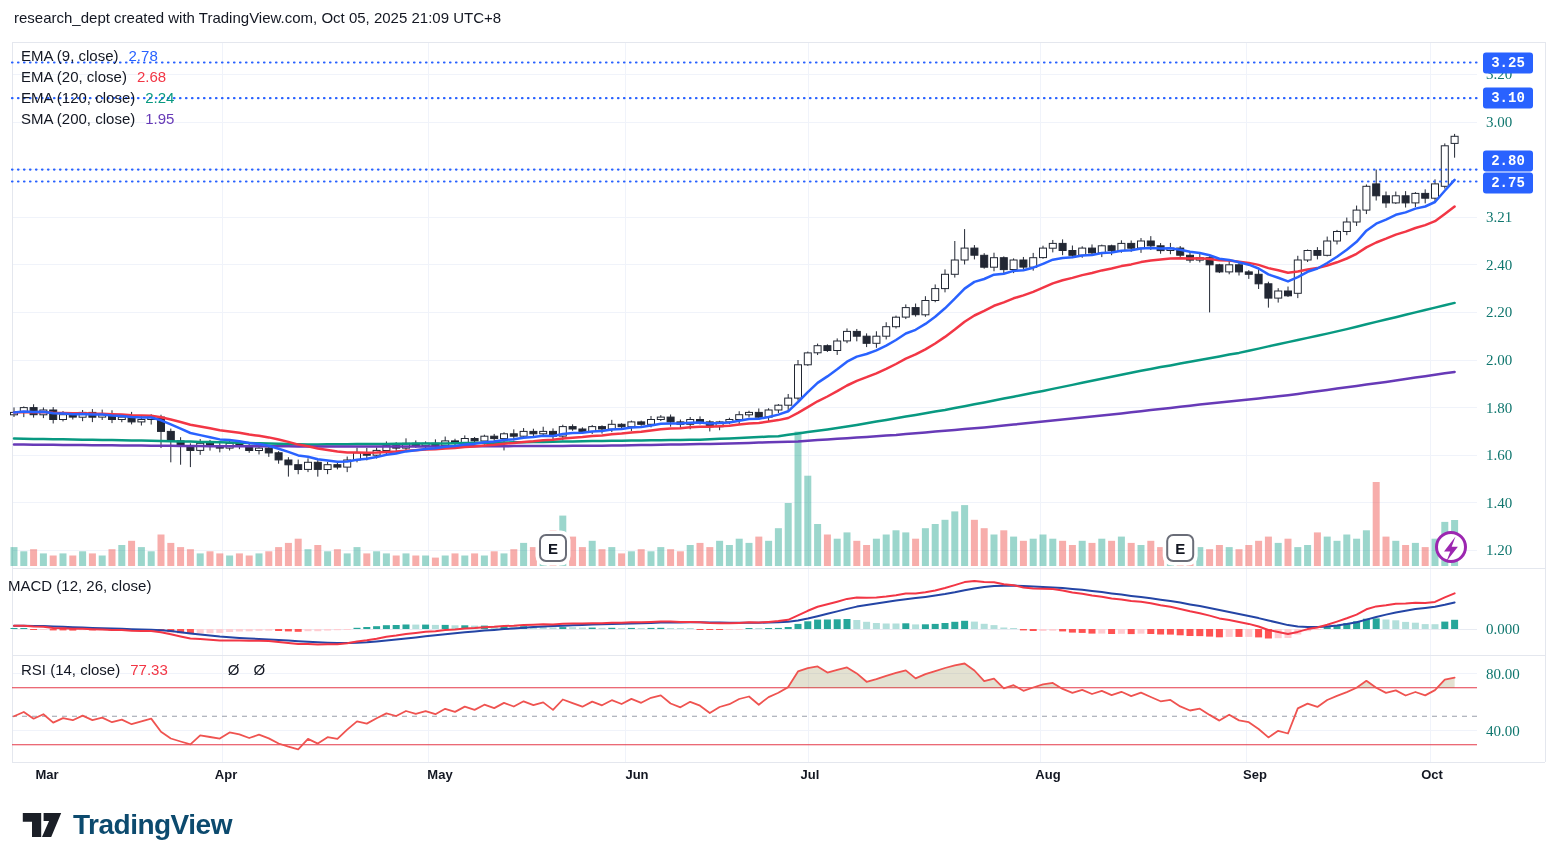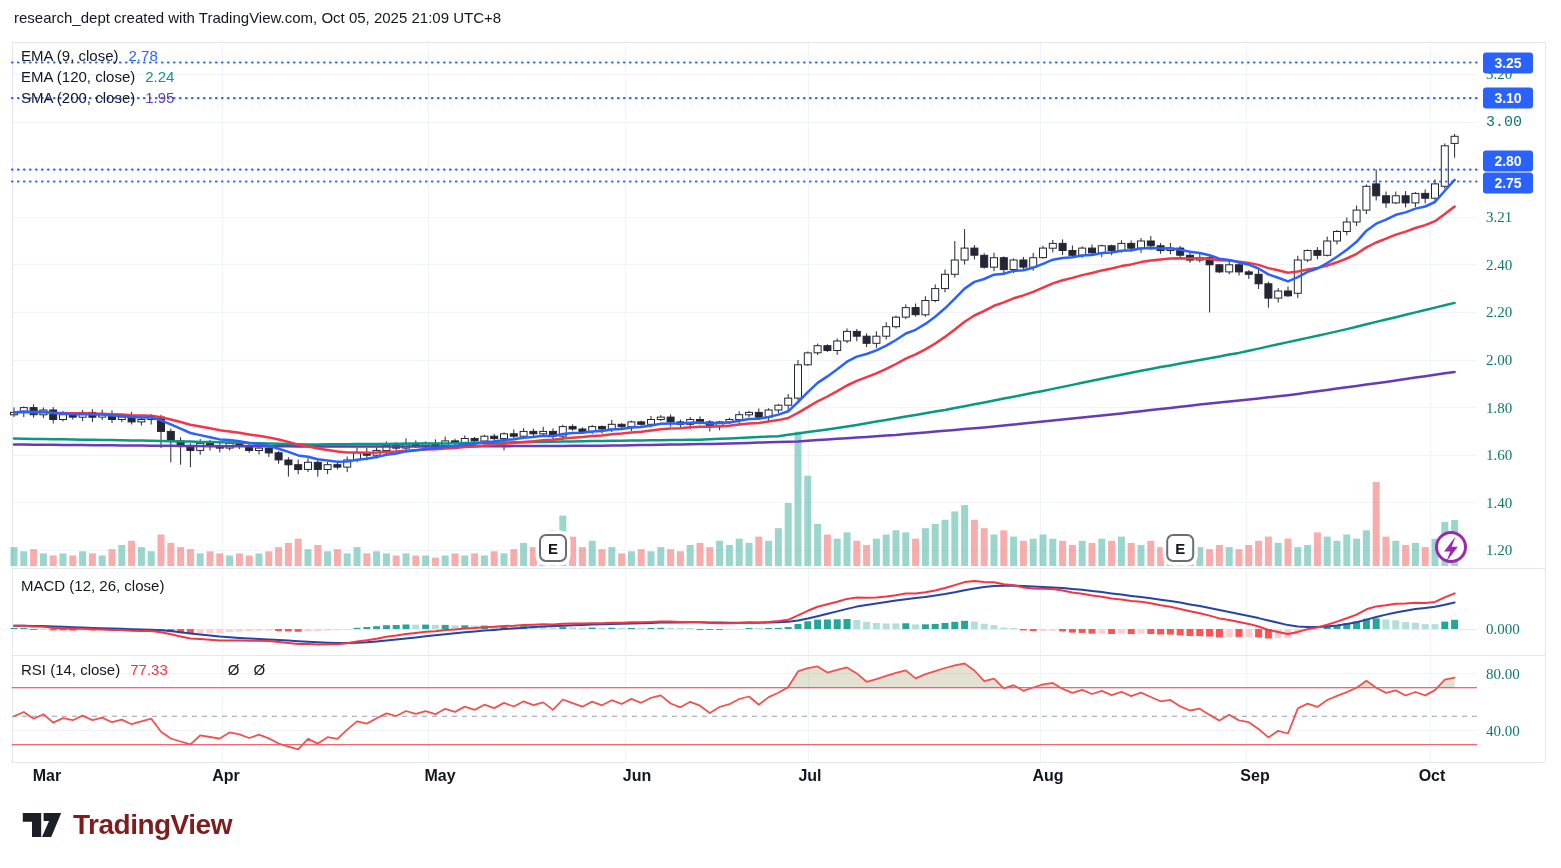--- a/index.html
+++ b/index.html
@@ -8,33 +8,33 @@
   svg.chart{position:absolute;left:0;top:0;}
   .overlay{position:absolute;left:0;top:0;width:1561px;height:868px;pointer-events:none;}
   .attribution{position:absolute;left:14px;top:9px;font-size:15px;color:#131722;white-space:nowrap;}
   .legend{position:absolute;left:21px;top:45px;}
   .lg-row{height:21px;display:flex;align-items:center;font-size:15px;white-space:nowrap;}
   .lg-title{margin-right:12px;}
   .lg-ohlc{margin-right:11px;}
   .lg-chg{margin-left:1px;}
   .lg-ind-label{margin-right:10px;}
   .v-teal{color:#089981;}
-  .macd-legend{position:absolute;left:21px;top:577px;font-size:15px;}
+  .macd-legend{position:absolute;left:8px;top:577px;font-size:15px;}
   .rsi-legend{position:absolute;left:21px;top:661px;font-size:15px;display:flex;align-items:center;}
   .rsi-val{color:#f23645;margin-left:10px;}
   .rsi-zero1{margin-left:60px;}
   .rsi-zero2{margin-left:14px;}
   .axis-label{position:absolute;left:1486px;font-family:"Liberation Serif",serif;font-size:15px;
               color:#0f766e;transform:translateY(-50%);white-space:nowrap;}
   .axis-badge{position:absolute;left:1483px;width:50px;height:21px;background:#2962ff;color:#fff;
-              border-radius:3px;font-family:Liberation Sans, sans-serif;font-size:14px;font-weight:700;
+              border-radius:3px;font-family:Liberation Mono, monospace;font-size:14px;font-weight:700;
               text-align:center;line-height:21px;transform:translateY(-50%);}
-  .month-label{position:absolute;top:767px;transform:translateX(-50%);font-size:16px;font-weight:700;color:#131722;}
+  .month-label{position:absolute;top:767px;transform:translateX(-50%);font-size:13px;font-weight:700;color:#131722;}
   .logo{position:absolute;left:22px;top:808px;display:flex;align-items:center;gap:11px;}
-  .logo-text{font-size:28px;font-weight:800;letter-spacing:-0.5px;color:#7f1d1d;}
+  .logo-text{font-size:28px;font-weight:800;letter-spacing:-0.5px;color:#0c4a6e;}
 </style>
 </head>
 <body>
 
 <div class="page">
   <div class="attribution">research_dept created with TradingView.com, Oct 05, 2025 21:09 UTC+8</div>
 
   <svg class="chart" id="chart-svg" width="1561" height="868" viewBox="0 0 1561 868">
       <line x1="12" y1="74.39999999999995" x2="1477" y2="74.39999999999995" stroke="#f0f3fa" stroke-width="1" shape-rendering="crispEdges"></line>
       <line x1="12" y1="122" x2="1477" y2="122" stroke="#f0f3fa" stroke-width="1" shape-rendering="crispEdges"></line>
@@ -684,20 +684,24 @@
       <path d="M1455.5,536.5 L1444,551.5 h6.2 l-3.8,10 11.5,-14.8 h-6.2 Z" fill="#9c27b0"></path>
     </svg>
 
   <div class="overlay">
     <div class="legend">
       <div class="lg-row">
         <span class="lg-ind-label">EMA (9, close)</span>
         <span style="color: rgb(41, 98, 255);">2.78</span>
       </div>
       <div class="lg-row">
+        <span class="lg-ind-label">EMA (20, close)</span>
+        <span style="color: rgb(242, 54, 69);">2.68</span>
+      </div>
+      <div class="lg-row">
         <span class="lg-ind-label">EMA (120, close)</span>
         <span style="color: rgb(8, 153, 129);">2.24</span>
       </div>
       <div class="lg-row">
         <span class="lg-ind-label">SMA (200, close)</span>
         <span style="color: rgb(103, 58, 183);">1.95</span>
       </div>
     </div>
 
     <div class="macd-legend">
@@ -706,21 +710,21 @@
 
     <div class="rsi-legend">
       <span>RSI (14, close)</span>
       <span class="rsi-val">77.33</span>
       <span class="rsi-zero1">Ø</span>
       <span class="rsi-zero2">Ø</span>
     </div>
 
     <div id="axis-layer">
         <span class="axis-label" style="top: 74.4px;">3.20</span>
-        <span class="axis-label" style="top: 122px; font-family: Liberation Mono, monospace;">3.00</span>
+        <span class="axis-label" style="top: 122px;">3.00</span>
         <span class="axis-label" style="top: 217.2px;">3.21</span>
         <span class="axis-label" style="top: 264.8px;">2.40</span>
         <span class="axis-label" style="top: 312.4px;">2.20</span>
         <span class="axis-label" style="top: 360px;">2.00</span>
         <span class="axis-label" style="top: 407.6px;">1.80</span>
         <span class="axis-label" style="top: 455.2px;">1.60</span>
         <span class="axis-label" style="top: 502.8px;">1.40</span>
         <span class="axis-label" style="top: 550.4px;">1.20</span>
         <span class="axis-label" style="top: 629px;">0.000</span>
         <span class="axis-label" style="top: 673.5px;">80.00</span>

